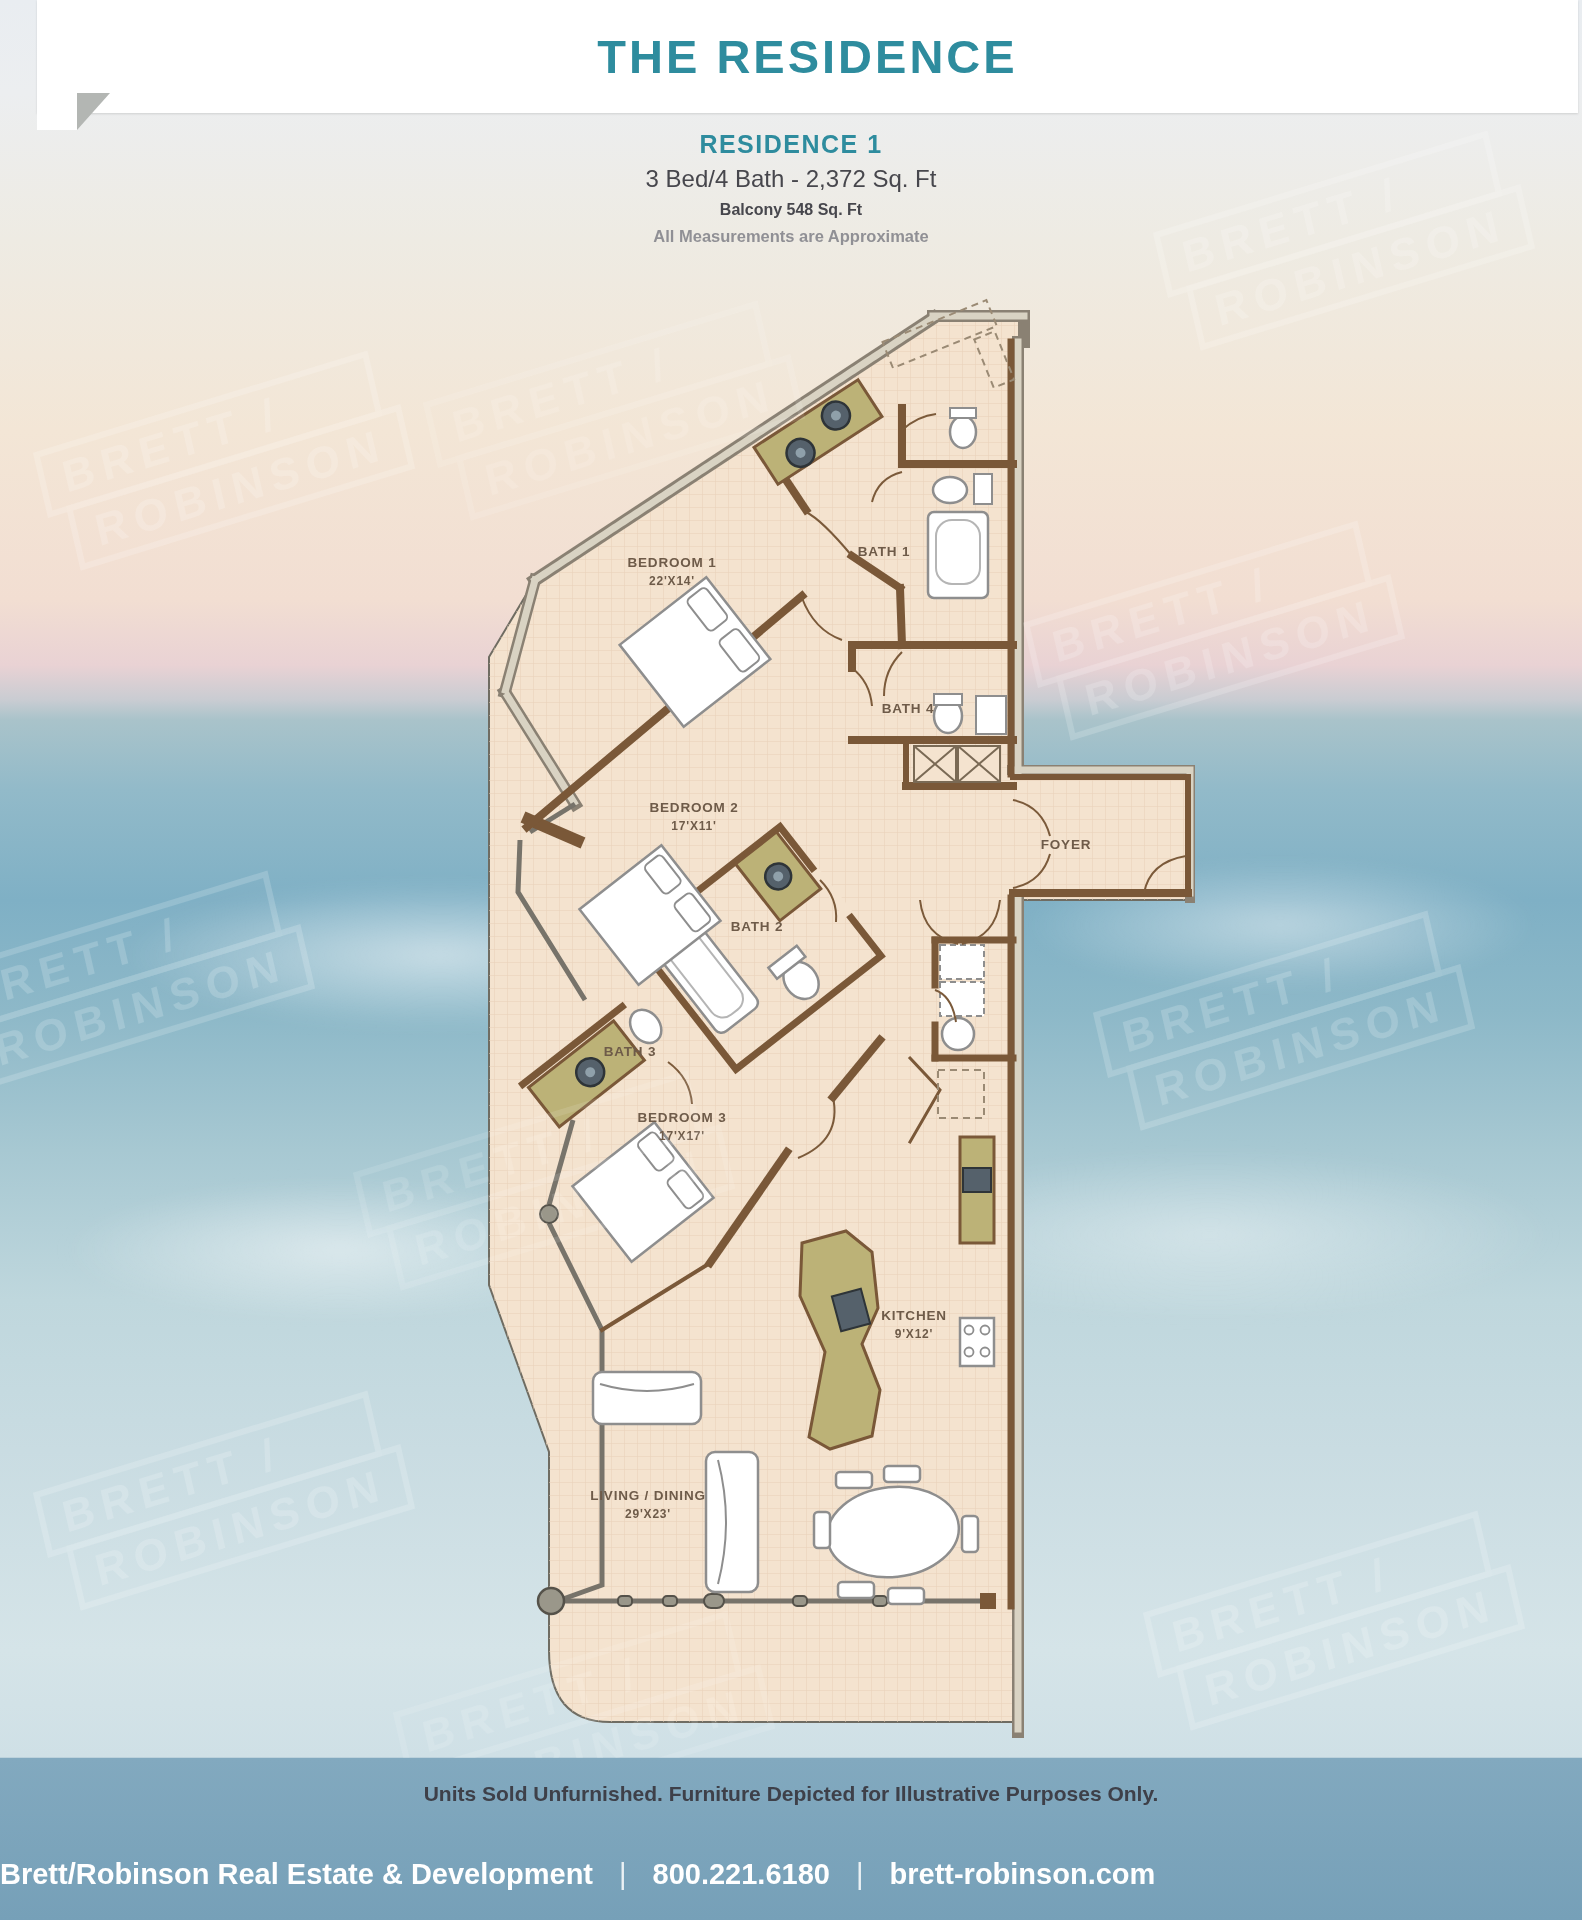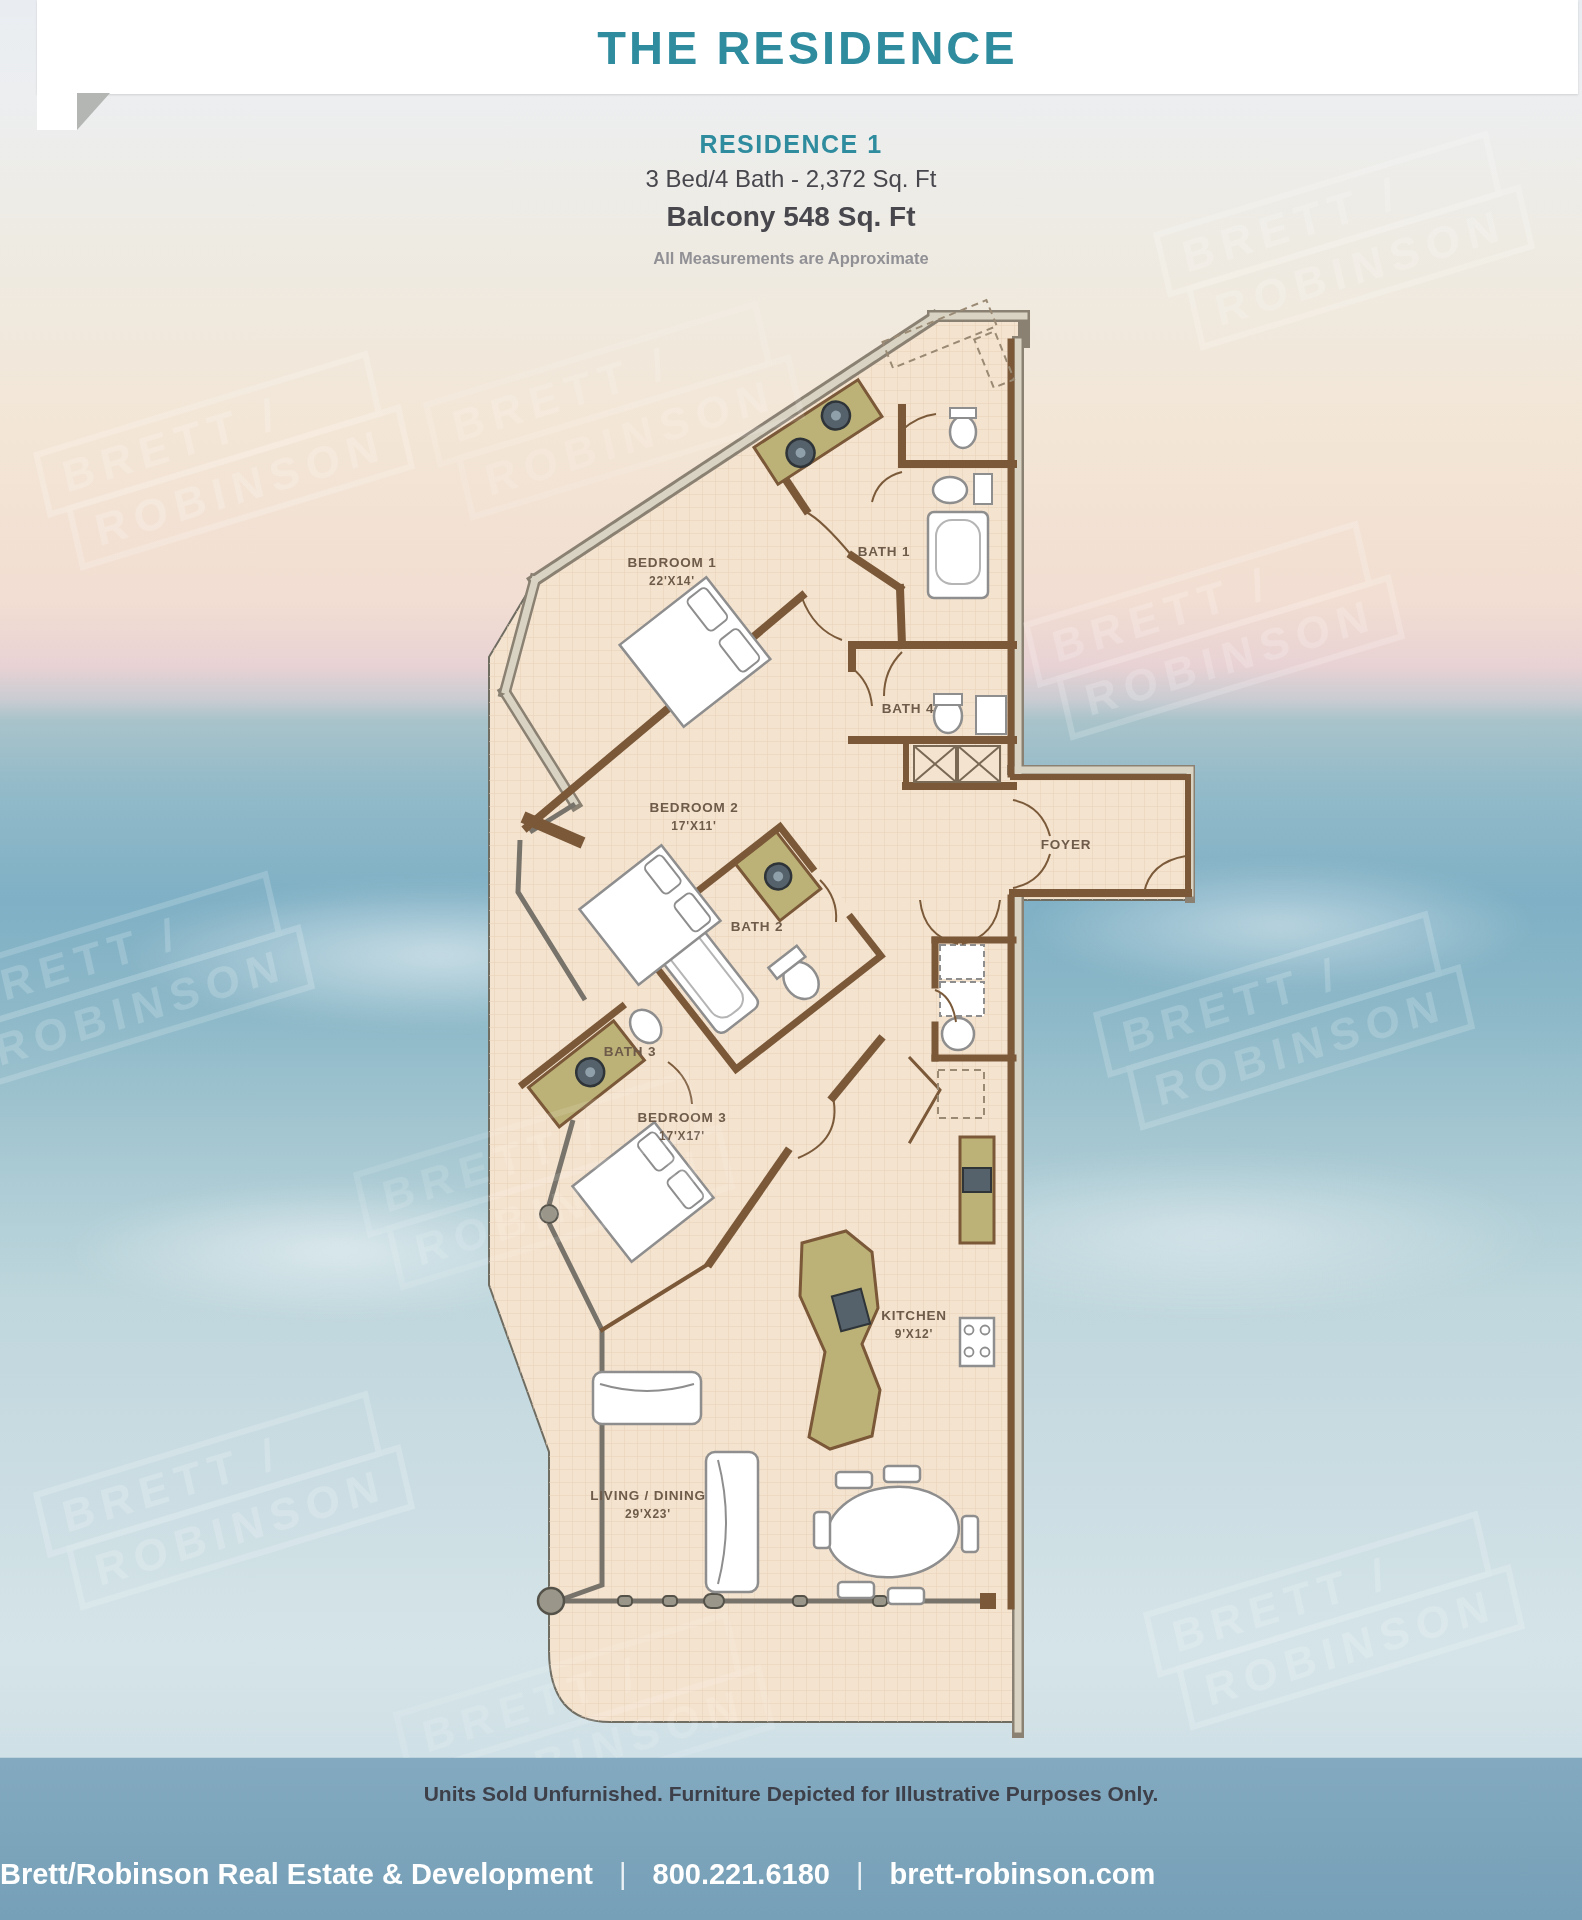--- a/index.html
+++ b/index.html
@@ -16,31 +16,31 @@
   *{margin:0;padding:0;box-sizing:border-box}
   html,body{width:1582px;background:#fff}
   body{font-family:"Liberation Sans",sans-serif}
   #page{position:relative;width:1582px;height:1920px;overflow:hidden;
     background:linear-gradient(to bottom,
       #E9EDF1 0px,#ECEEF0 93px,#EEEBE3 240px,#F3E6D6 430px,#F2DED2 600px,
       #E9D2D4 665px,#C9CCD2 700px,#A9C3CA 720px,#92BAC9 790px,#7FB0C5 900px,
       #8CB8C8 1010px,#A7C8D2 1150px,#BFD7DD 1300px,#C9DCE2 1450px,#D5E4E8 1650px,
       #CFE0E6 1757px,#82A9BF 1759px,#7AA3BB 1920px);}
   .wave{position:absolute;pointer-events:none;filter:blur(9px)}
-  .header{position:absolute;left:37px;right:4px;top:0;height:94px;background:#ffffff;
+  .header{position:absolute;left:37px;right:4px;top:0;height:113px;background:#ffffff;
     display:flex;align-items:center;justify-content:center;z-index:6;
     box-shadow:0 1px 2px rgba(120,120,120,.25)}
   .title{color:var(--teal);font-size:47px;font-weight:700;letter-spacing:3px}
   .ribbon-tail{position:absolute;left:37px;top:93px;width:40px;height:37px;background:#fff;z-index:6}
   .ribbon-fold{position:absolute;left:77px;top:93px;width:33px;height:37px;background:#b3b6b3;
     clip-path:polygon(0 0,100% 0,0 100%);z-index:6}
   .intro{position:absolute;left:0;right:0;top:130px;text-align:center;z-index:5}
   .intro .residence{color:var(--teal);font-size:25px;font-weight:700;letter-spacing:1.5px;margin-bottom:6px}
   .intro .specs{color:var(--text-dark);font-size:24px;font-weight:400;margin-bottom:8px}
-  .intro .balcony{color:var(--text-dark);font-size:28px;font-weight:700;margin-bottom:16px}
+  .intro .balcony{color:var(--text-dark);font-size:16px;font-weight:700;margin-bottom:8px}
   .intro .note{color:var(--text-gray);font-size:16.5px;font-weight:700}
   .wm{position:absolute;opacity:.20;transform:rotate(-13deg) skewY(-4deg);pointer-events:none;z-index:4}
   .wm.light{opacity:.13}
   .wm .band{display:block;border:6px solid rgba(255,255,255,.85);padding:2px 18px;
     font-weight:700;font-size:44px;letter-spacing:8px;line-height:1.15;
     color:rgba(255,255,255,.9);white-space:nowrap;background:rgba(255,255,255,.06)}
   .wm .band + .band{margin-top:-6px;transform:translateX(20px)}
   #plan{position:absolute;left:470px;top:280px;width:740px;height:1470px;z-index:3}
   svg text{font-family:"Liberation Sans",sans-serif;font-weight:700;fill:var(--label);letter-spacing:.8px}
   .disclaimer{position:absolute;left:0;right:0;top:1782px;text-align:center;z-index:6;

